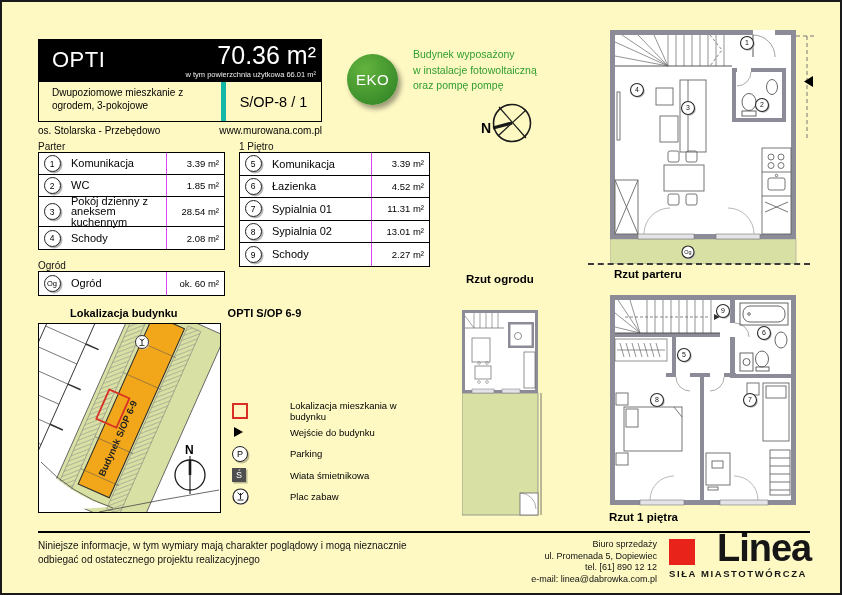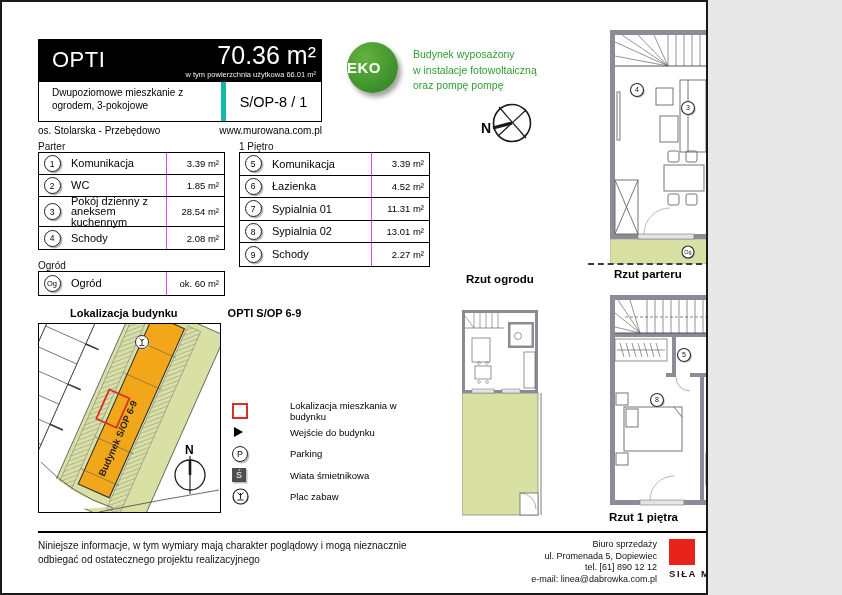--- a/index.html
+++ b/index.html
@@ -1,28 +1,28 @@
 <!DOCTYPE html>
 <html><head>
 <meta charset="utf-8">
 <style>
   html,body{margin:0;padding:0;background:#e8e8e8;font-family:"Liberation Sans","DejaVu Sans",sans-serif;}
-  #sheet{position:relative;width:708px;height:595px;background:#ffffff;border:2px solid #1a1a1a;box-sizing:border-box;overflow:hidden;}
+  #sheet{position:relative;width:842px;height:595px;background:#fef9c3;border:2px solid #1a1a1a;box-sizing:border-box;overflow:hidden;}
   .abs{position:absolute;}
   
   #hdr-black{left:36px;top:37px;width:284px;height:42px;background:#000;color:#fff;}
   #hdr-name{left:14px;top:8px;font-size:22px;letter-spacing:.5px;}
   #hdr-area{right:6px;top:2px;font-size:25px;}
   #hdr-note{right:6px;bottom:2px;font-size:7.5px;color:#eee;}
   #hdr-row2{left:36px;top:79px;width:284px;height:41px;border:1px solid #000;box-sizing:border-box;display:flex;}
   #hdr-desc{width:187px;border-right:5px solid #14b8a6;box-sizing:border-box;font-size:10px;line-height:13px;padding:4px 10px 0 13px;}
   #hdr-code{flex:1;display:flex;align-items:center;justify-content:center;font-size:14.5px;}
   #hdr-row3{left:36px;top:123px;width:284px;display:flex;justify-content:space-between;font-size:10px;}
   
-  #eko{left:345px;top:40px;width:51px;height:51px;border-radius:50%;background:radial-gradient(circle at 35% 30%, #63b33e, #2c7f23);box-shadow:3px 4px 5px rgba(0,0,0,.38);color:#fff;font-weight:bold;font-size:15px;display:flex;align-items:center;justify-content:flex-start;letter-spacing:.5px;}
+  #eko{left:345px;top:52px;width:51px;height:51px;border-radius:50%;background:radial-gradient(circle at 35% 30%, #63b33e, #2c7f23);box-shadow:3px 4px 5px rgba(0,0,0,.38);color:#fff;font-weight:normal;font-size:15px;display:flex;align-items:center;justify-content:center;letter-spacing:.5px;}
   #eko-text{left:411px;top:45px;font-size:10.5px;line-height:15.5px;color:#2f9e2f;}
   
   .tbl-title{font-size:10px;color:#111;}
   .tbl{border:1.3px solid #000;width:187px;box-sizing:border-box;background:#fff;}
   .tbl.w2{width:191px;}
   .trow{display:flex;align-items:center;border-bottom:1px solid #000;box-sizing:border-box;}
   .trow:last-child{border-bottom:none;}
   .tc-no{width:26px;display:flex;align-items:center;justify-content:center;flex:none;}
   .ncirc{width:17px;height:17px;border:1.2px solid #222;border-radius:50%;background:#fff;box-shadow:1.5px 1.5px 0 rgba(0,0,0,.28);display:flex;align-items:center;justify-content:center;font-size:8.5px;box-sizing:border-box;}
   .tc-name{flex:1;font-size:11px;line-height:10.5px;padding-left:6px;}

